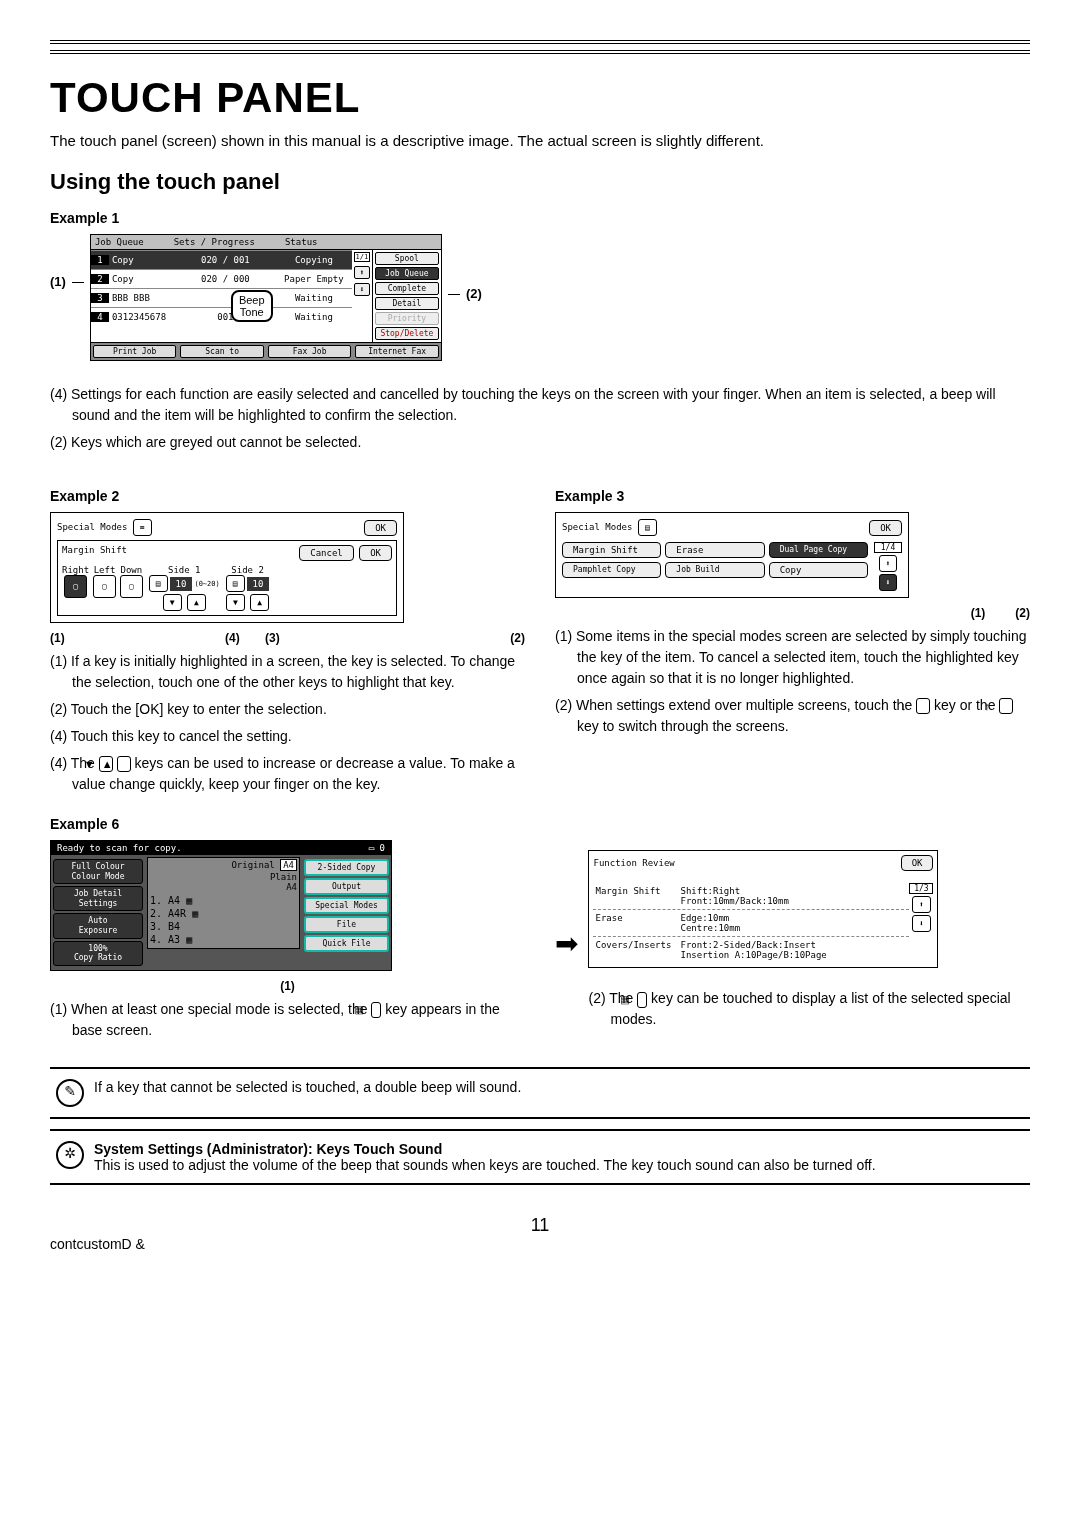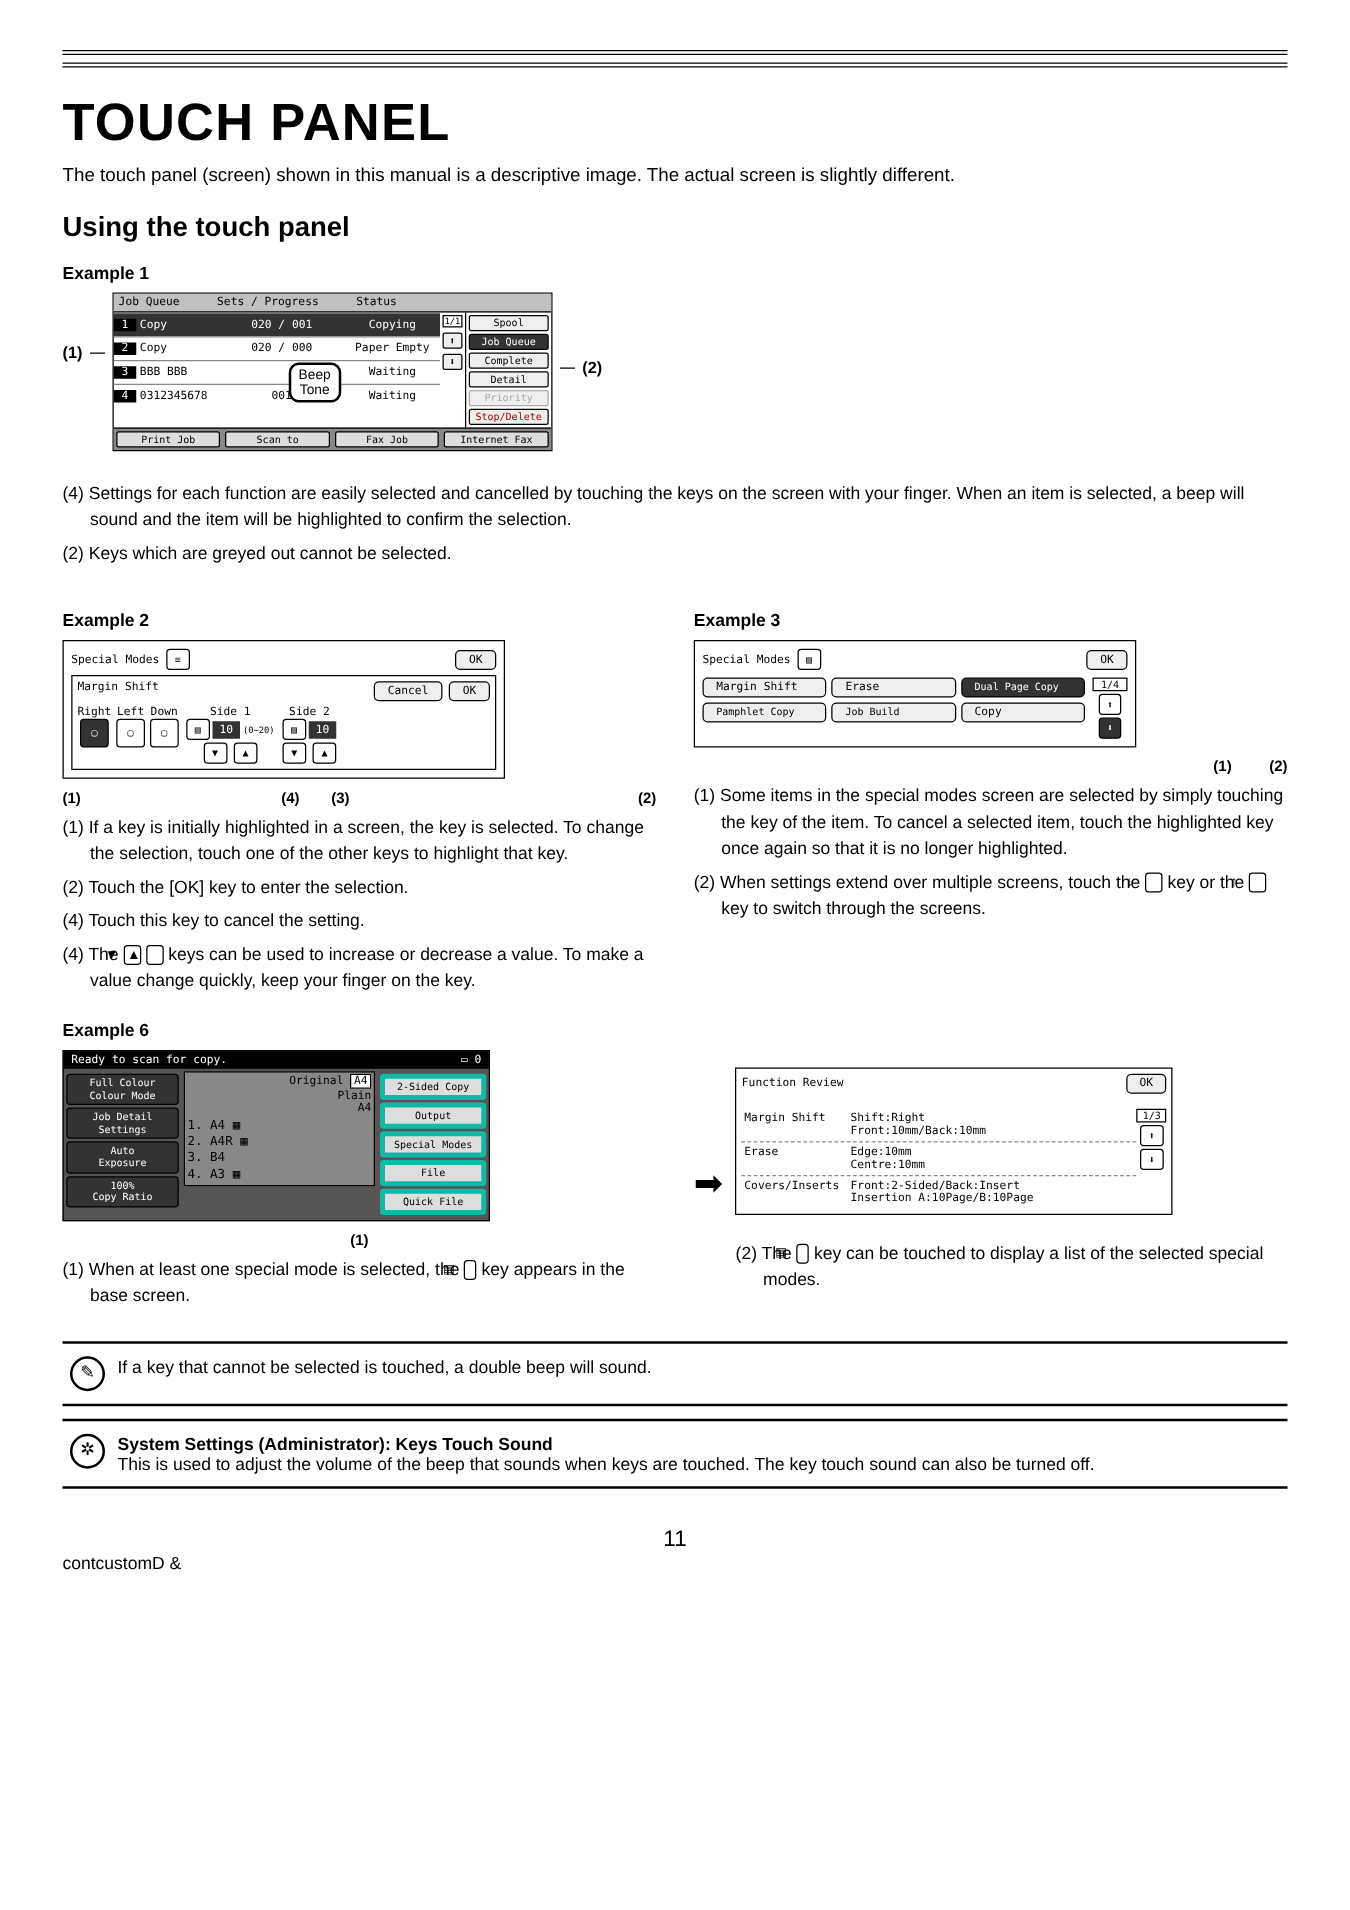--- a/index.html
+++ b/index.html
@@ -47,21 +47,21 @@
 .ex3{width:340px;padding:6px}
 
 
 .ex4{width:340px;background:#555}
 .ex4-top{background:#000;color:#fff;padding:2px 6px;display:flex;justify-content:space-between}
 .ex4-body{display:flex;padding:2px}
 .ex4-lcol{width:90px}
 .ex4-mcol{flex:1;padding:0 4px}
 .ex4-rcol{width:85px}
 .darkbtn{border:1px solid #000;border-radius:3px;background:#333;color:#fff;padding:2px 4px;margin:2px 0;font-size:8px;text-align:center;line-height:1.2}
-.lightbtn{border:4px solid #14b8a6;border-radius:3px;background:#ddd;padding:2px 4px;margin:2px 0;font-size:8px;text-align:center}
+.lightbtn{border:2px solid #14b8a6;border-radius:3px;background:#ddd;padding:2px 4px;margin:2px 0;font-size:8px;text-align:center}
 
 
 .ex4r{width:340px;padding:4px}
 .ex4r-row{display:flex;border-top:1px dashed #888;padding:3px 2px}
 .ex4r-row:first-child{border:none}
 .ex4r-l{width:85px}
 .ex4r-m{flex:1}
 
 
 .markers{display:flex;font-weight:bold;font-size:12px;font-family:Arial;margin-top:4px}

